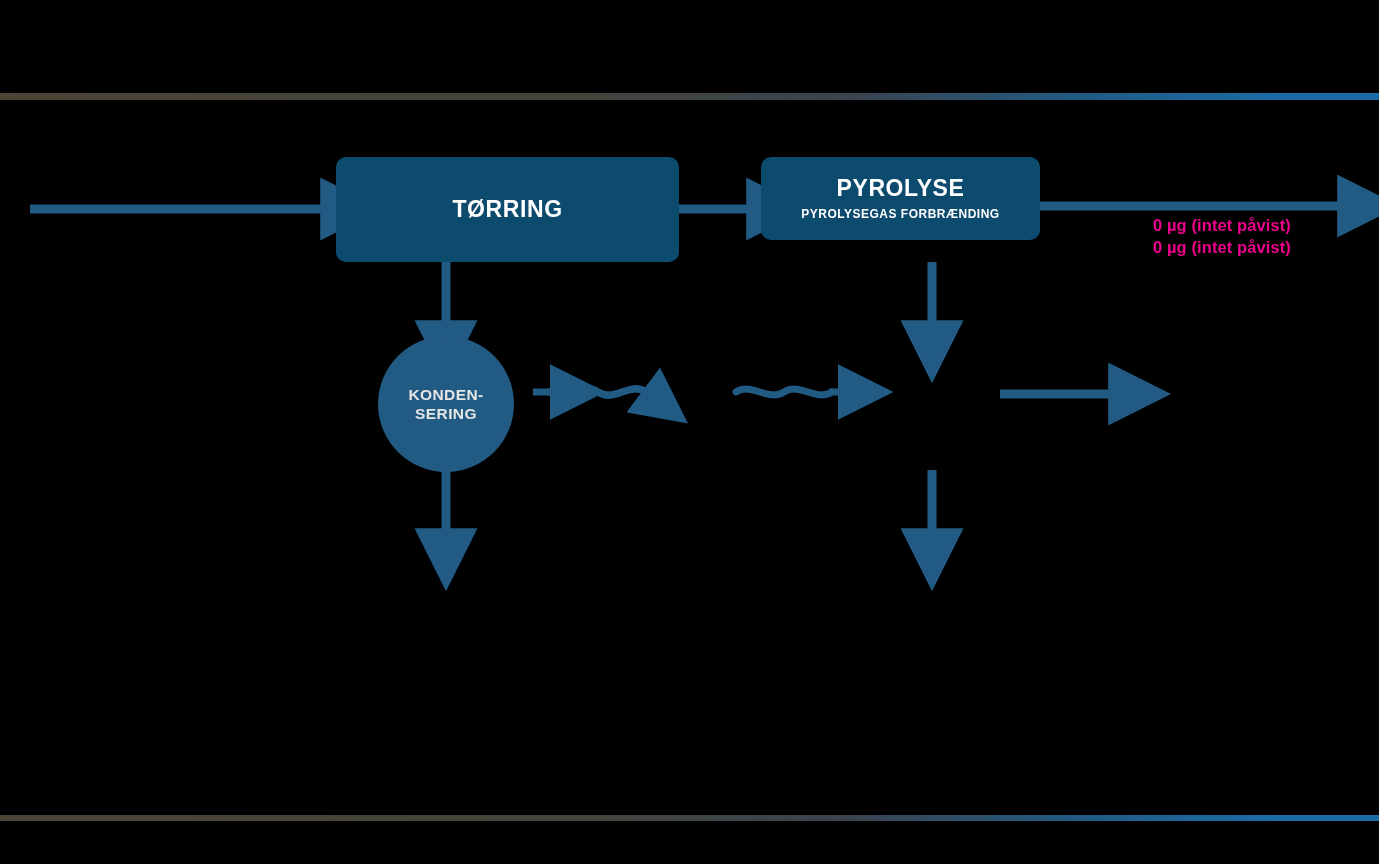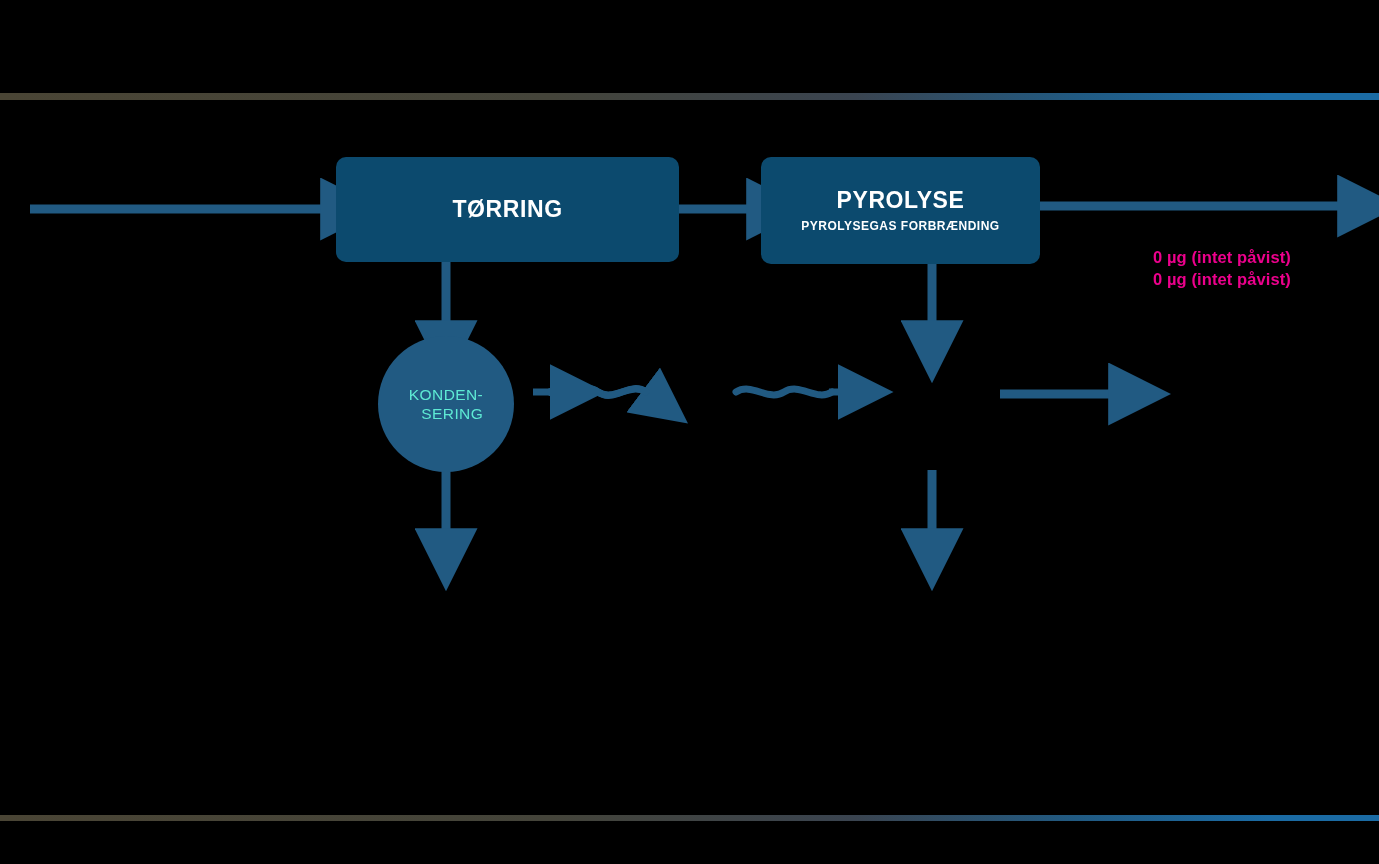--- a/index.html
+++ b/index.html
@@ -50,21 +50,21 @@
     justify-content: center;
     color: #ffffff;
     text-align: center;
   }
   #box-torring {
     left: 336px; top: 157px;
     width: 343px; height: 105px;
   }
   #box-pyrolyse {
     left: 761px; top: 157px;
-    width: 279px; height: 107px;
+    width: 279px; height: 83px;
   }
   .pbox-title {
     font-size: 23px;
     font-weight: bold;
     letter-spacing: 0.6px;
     line-height: 1.1;
   }
   #box-pyrolyse .pbox-title { font-size: 23px; }
   .pbox-sub {
     font-size: 12px;
@@ -74,24 +74,24 @@
   }
 
   
   .pcircle {
     position: absolute;
     background: #215A82;
     border-radius: 50%;
     display: flex;
     align-items: center;
     justify-content: center;
-    color: #5eead4;
-    text-align: right;
+    color: #e5e5e5;
+    text-align: center;
     font-size: 15.5px;
-    font-weight: normal;
+    font-weight: bold;
     letter-spacing: 0.4px;
     line-height: 1.25;
   }
   #circle-kondensering {
     left: 378px; top: 336px;
     width: 136px; height: 136px;
   }
   #circle-roggasrensning {
     left: 864px; top: 336px;
     width: 136px; height: 136px;
@@ -102,21 +102,21 @@
     position: absolute;
     left: 0; top: 0;
     width: 1379px; height: 864px;
     pointer-events: none;
   }
 
   
   #emission-readout {
     position: absolute;
     left: 1153px;
-    top: 246px;
+    top: 214px;
     color: #EC008C;
     font-size: 16.5px;
     font-weight: bold;
     line-height: 1.35;
     letter-spacing: 0.1px;
     white-space: nowrap;
   }
 
   
   #caption-bar {

